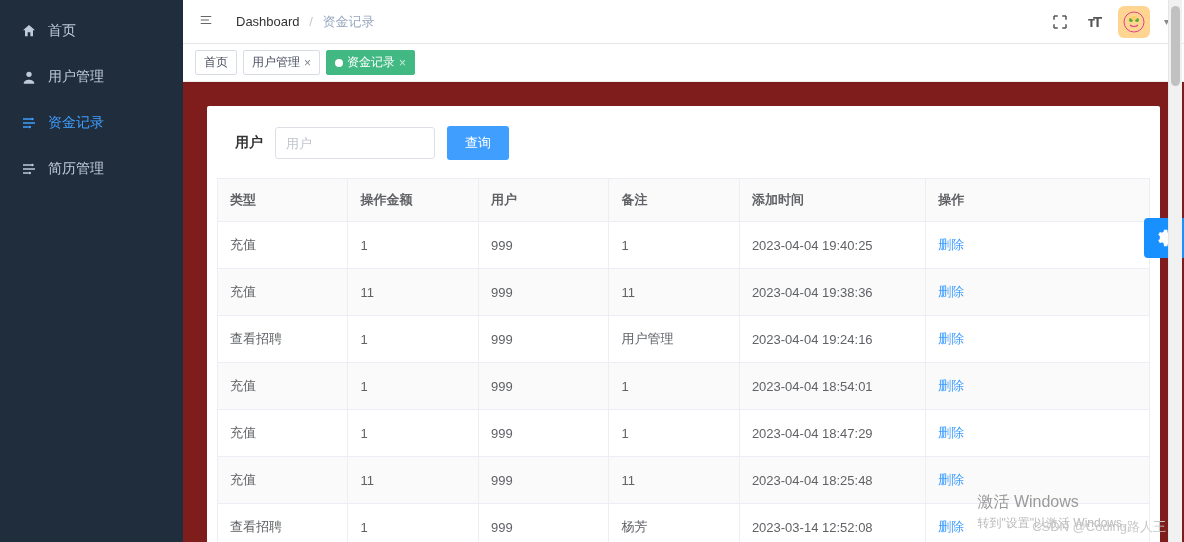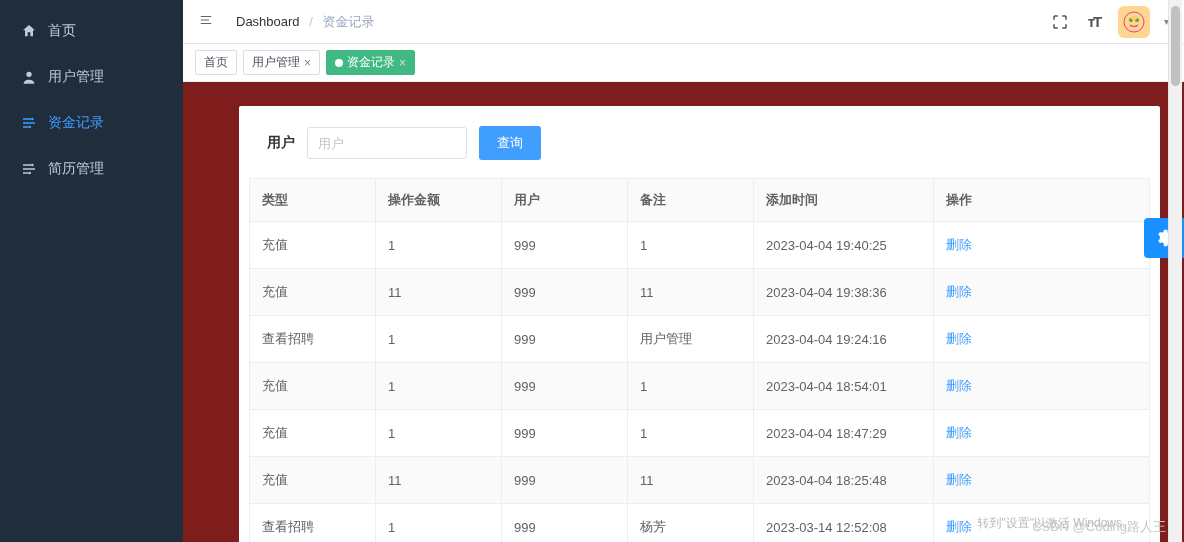--- a/index.html
+++ b/index.html
@@ -28,21 +28,21 @@
     .caret-down { color: #888; cursor: pointer; font-size: 10px; }
     
     
     .tabs-bar { padding: 6px 12px; display: flex; gap: 6px; background: #fff; border-bottom: 1px solid #eee; box-shadow: 0 1px 3px rgba(0,0,0,0.04);}
     .tab { border: 1px solid #d8dce5; background: #fff; padding: 3px 8px; font-size: 12px; color: #495060; display: flex; align-items: center; gap: 4px; cursor: pointer; border-radius: 2px;}
     .tab.active { background: #42b983; color: #fff; border-color: #42b983; }
     .tab .dot { width: 8px; height: 8px; border-radius: 50%; background: #fff; display:inline-block;}
     .tab .close { font-size: 12px; opacity: 0.7; }
     
     
-    .content { flex: 1; overflow-y: auto; padding: 24px; margin-left: 32px; }
+    .content { flex: 1; overflow-y: auto; padding: 24px; }
     .card { background: #fff; border-radius: 2px; padding: 20px 10px 10px 10px; }
     .filter-row { display: flex; align-items: center; gap: 12px; padding: 0 18px 18px 18px; }
     .filter-label { font-weight: 600; font-size: 14px; color: #333; }
     .text-input { height: 32px; width: 160px; border: 1px solid #dcdfe6; border-radius: 3px; padding: 0 10px; font-size: 13px; color: #606266; }
     .text-input::placeholder { color: #c0c4cc; }
     .btn-primary { background: #409eff; color: #fff; border: none; border-radius: 3px; padding: 8px 18px; font-size: 13px; cursor: pointer; }
     
     
     .table { width: 100%; border-collapse: collapse; border: 1px solid #ebeef5; }
     .table th { text-align: left; background: #fafafa; padding: 12px; font-weight: 600; color: #606266; border-bottom: 1px solid #ebeef5; border-right: 1px solid #ebeef5; font-size: 13px;}
@@ -236,20 +236,21 @@
       </div>
     </div>
 
     <div class="float-gear">
       <svg viewBox="0 0 24 24">
           <path d="M12 8a4 4 0 100 8 4 4 0 000-8zm9 4a7 7 0 00-.1-1.2l2-1.6-2-3.4-2.4 1a7 7 0 00-2-1.2L16 2h-4l-.5 2.6a7 7 0 00-2 1.2l-2.4-1-2 3.4 2 1.6A7 7 0 007 12a7 7 0 00.1 1.2l-2 1.6 2 3.4 2.4-1a7 7 0 002 1.2L12 22h4l.5-2.6a7 7 0 002-1.2l2.4 1 2-3.4-2-1.6c.07-.4.1-.8.1-1.2z"></path>
         </svg>
     </div>
 
     <div class="wm-windows">
+      <div class="t1">激活 Windows</div>
       <div>转到"设置"以激活 Windows。</div>
     </div>
     <div class="wm-csdn">CSDN @Coding路人王</div>
   </div>
 
   <div class="vscroll">
     <div class="vthumb"></div>
   </div>
 </div>
 

